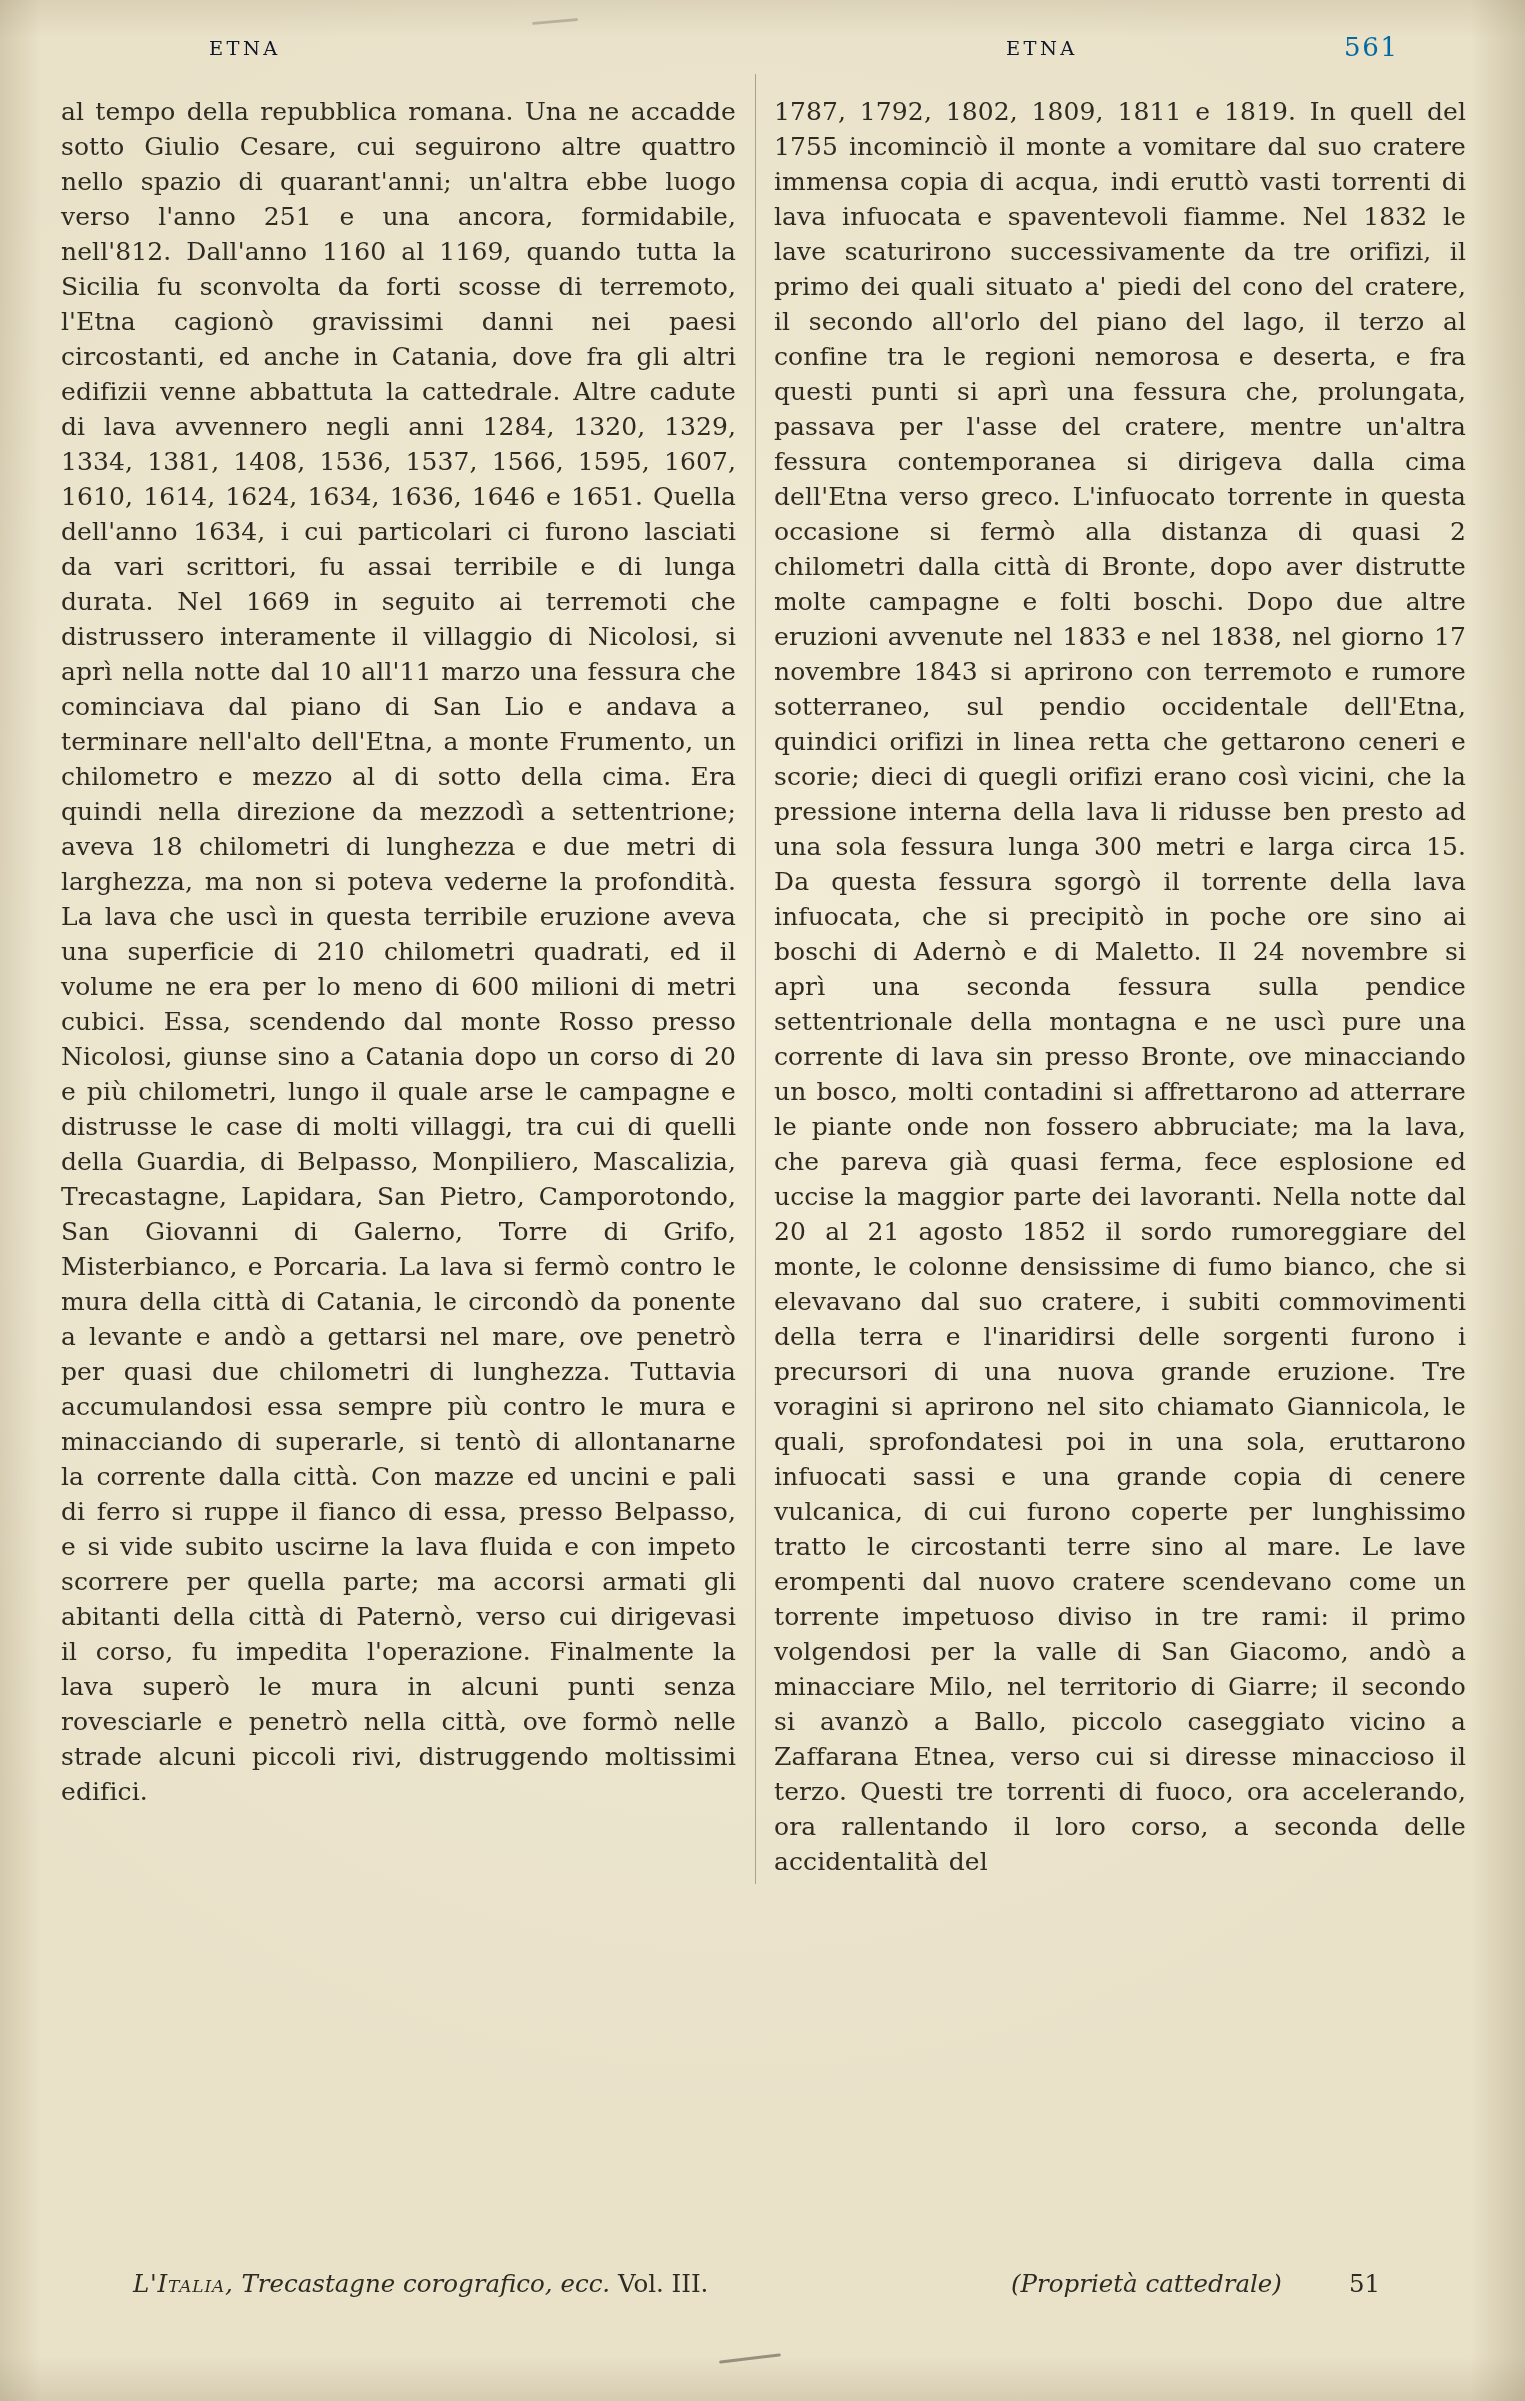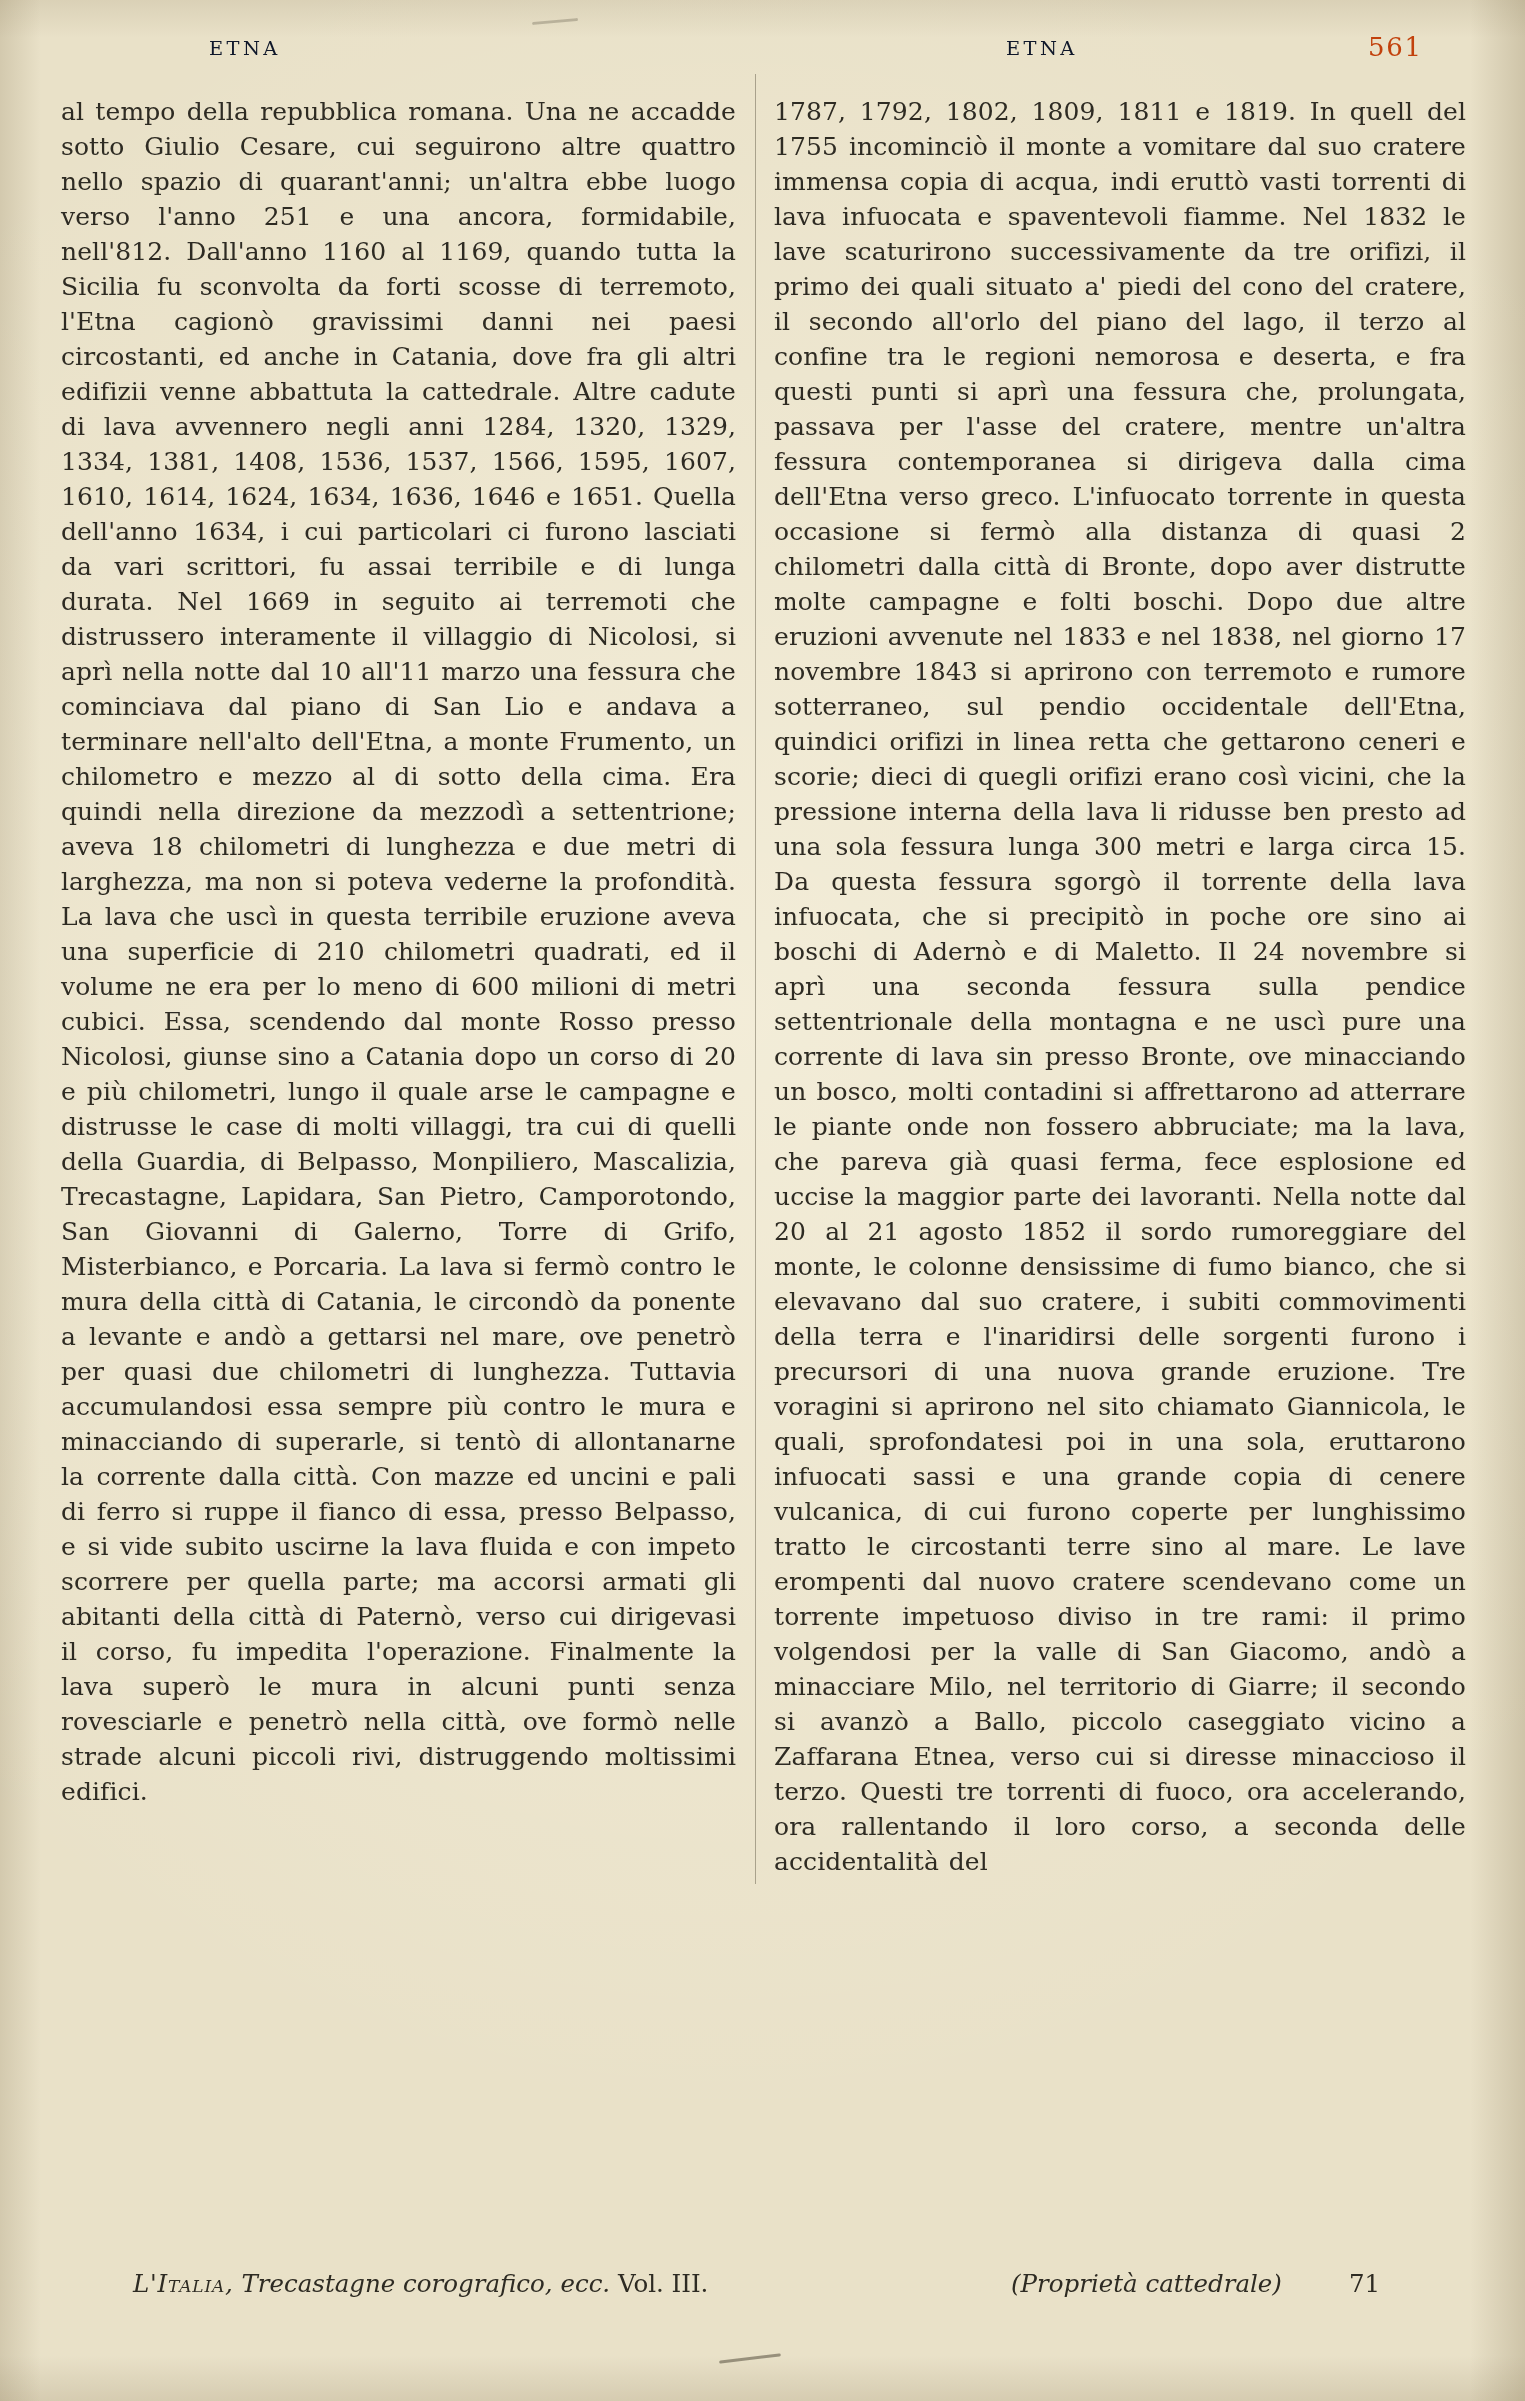--- a/index.html
+++ b/index.html
@@ -37,22 +37,21 @@
     color: #0f172a;
   }
   .running-head.left  { left: 209px; }
   .running-head.right { left: 1006px; }
   .page-number {
     position: absolute;
     top: 32px;
     left: 1344px;
     font-size: 26px;
     letter-spacing: 1.7px;
-    color: #c2410c;
-    margin-left: 24px;
+    color: #0369a1;
   }
   .columns {
     position: absolute;
     top: 74px;
     left: 61px;
     width: 1405px;
     display: flex;
   }
   .column { text-align: justify; margin-top: 20px; }
   .col-left  { width: 675px; }
@@ -132,19 +131,19 @@
     </div>
   </div>
 
   <div class="footer">
     <div class="footer-left">
       <span class="smallcaps">L'Italia,</span>
       <span class="italic">Trecastagne corografico, ecc.</span>
       <span>Vol. III.</span>
     </div>
     <div class="footer-center italic">(Proprietà cattedrale)</div>
-    <div class="footer-right">71</div>
+    <div class="footer-right">51</div>
   </div>
 
   <div class="stray-mark bottom"></div>
 
 </div>
 
 
 </body></html>

